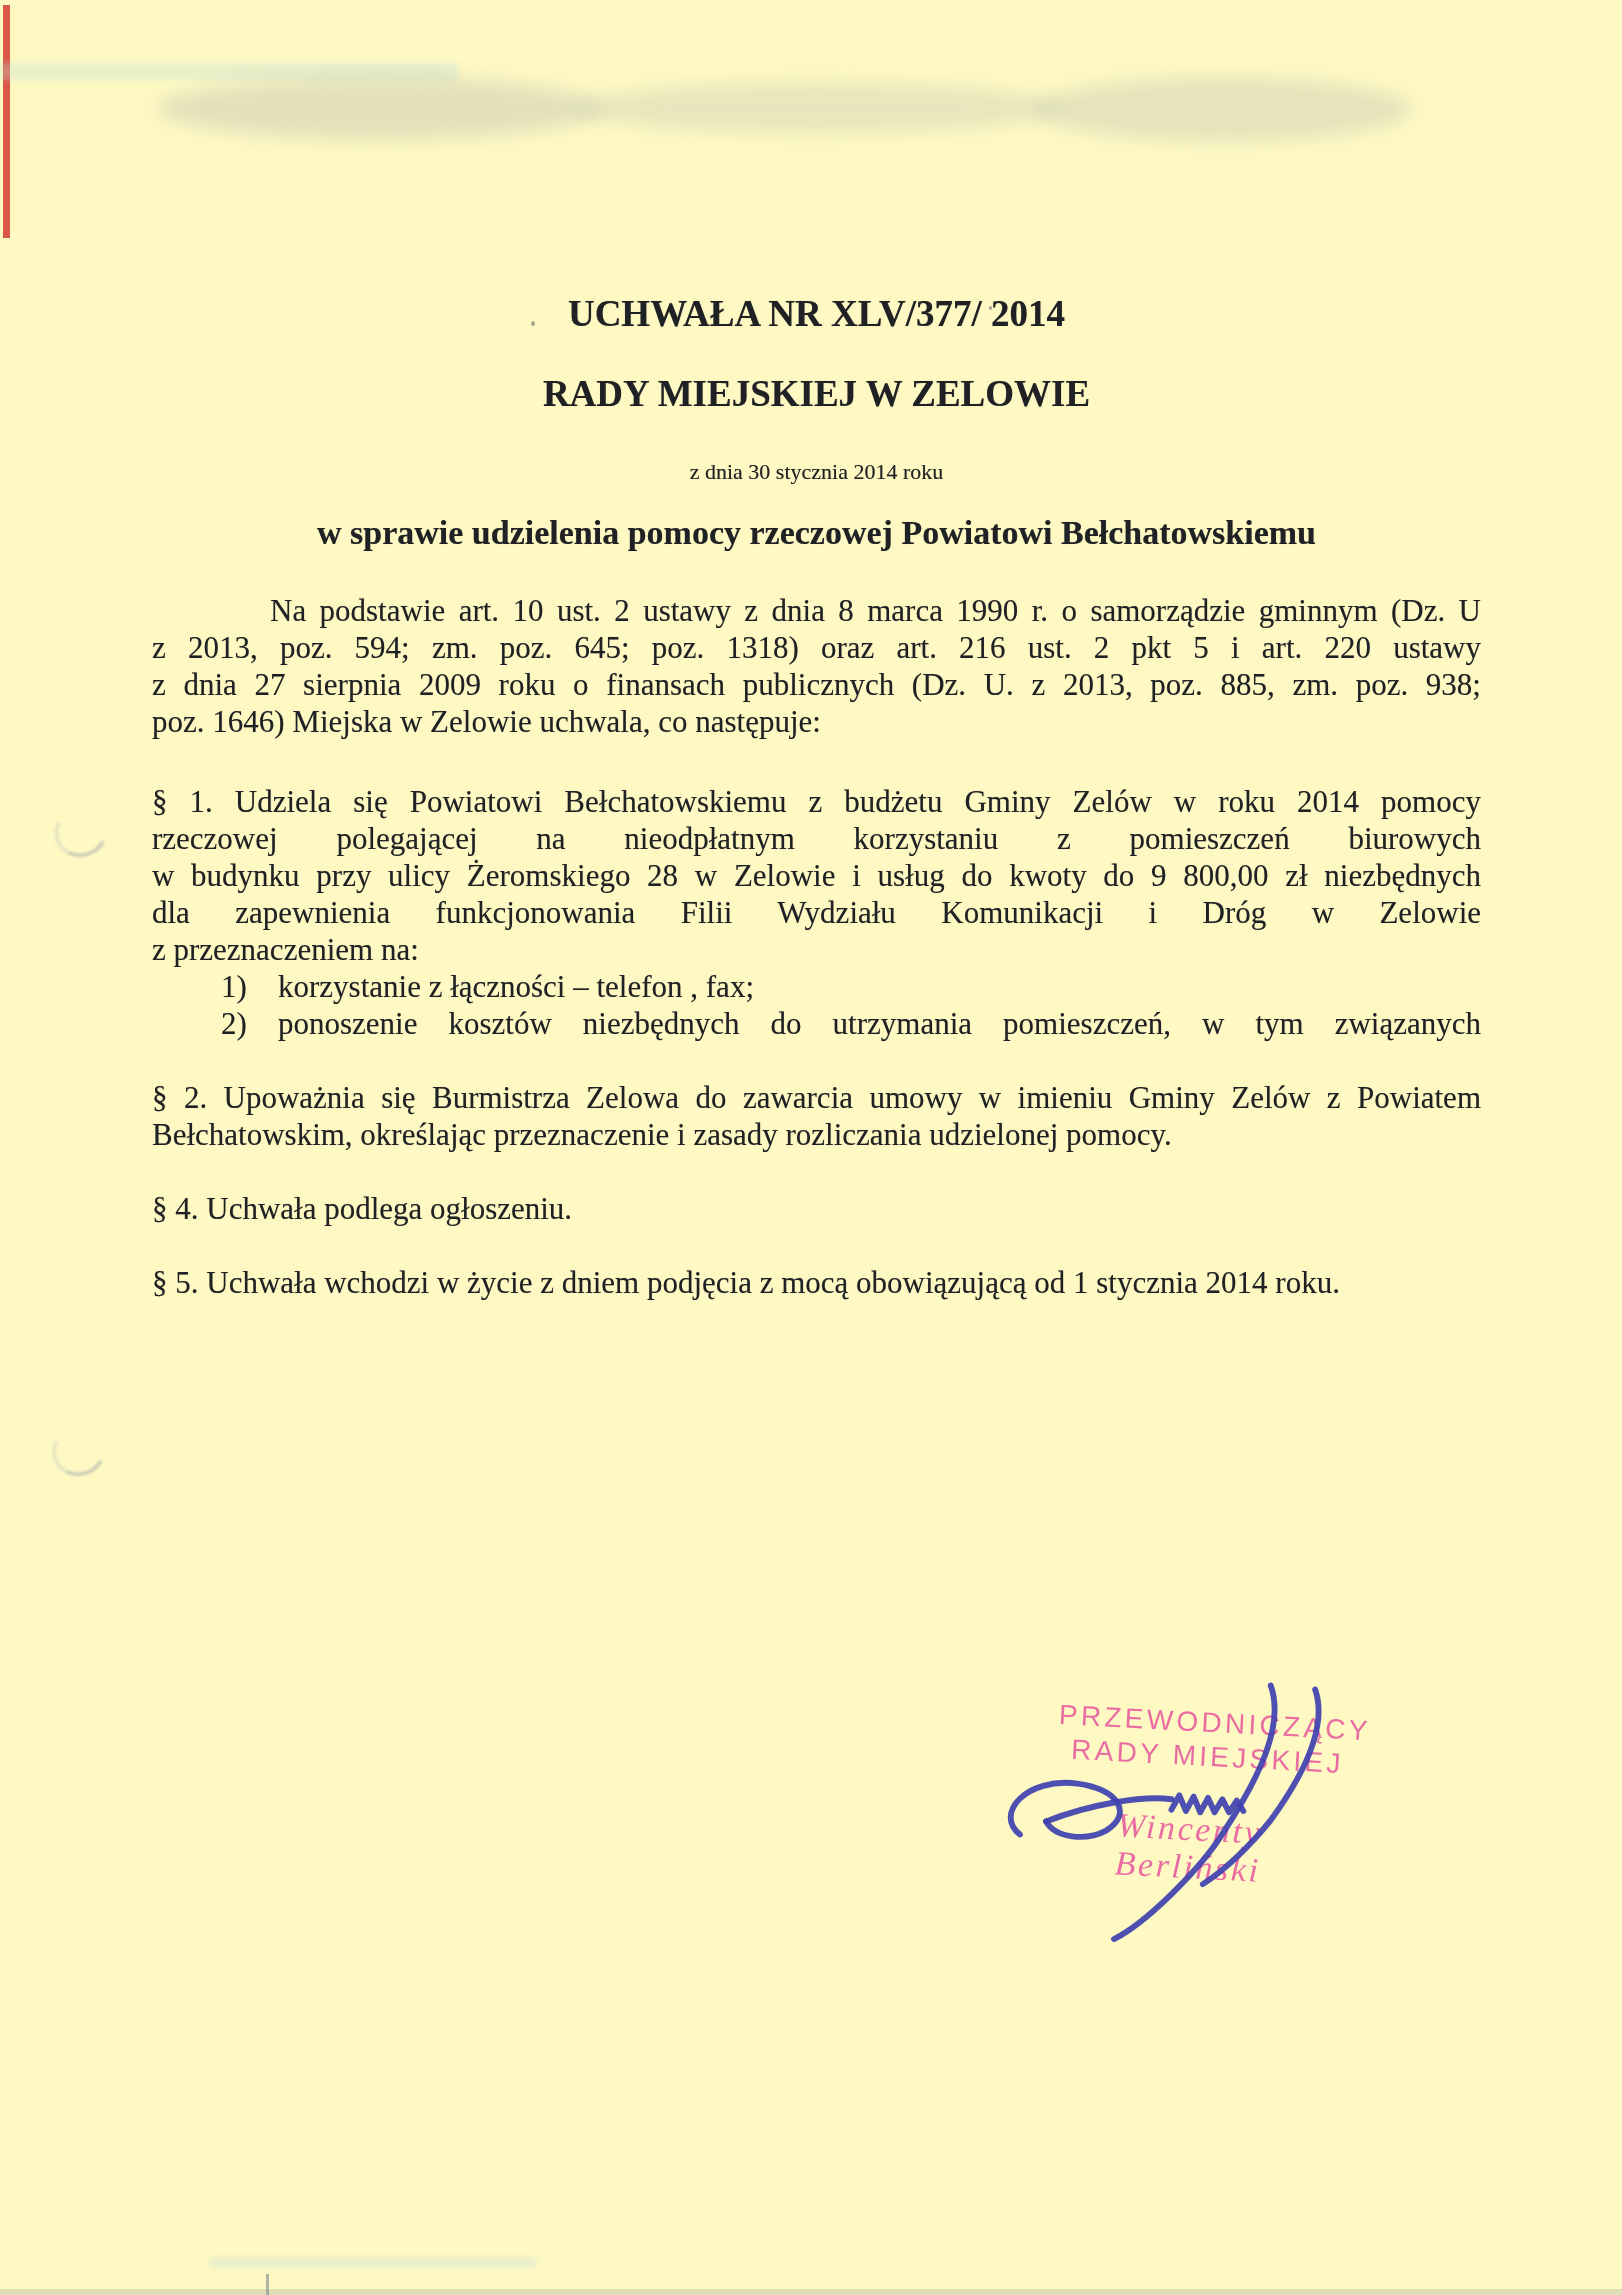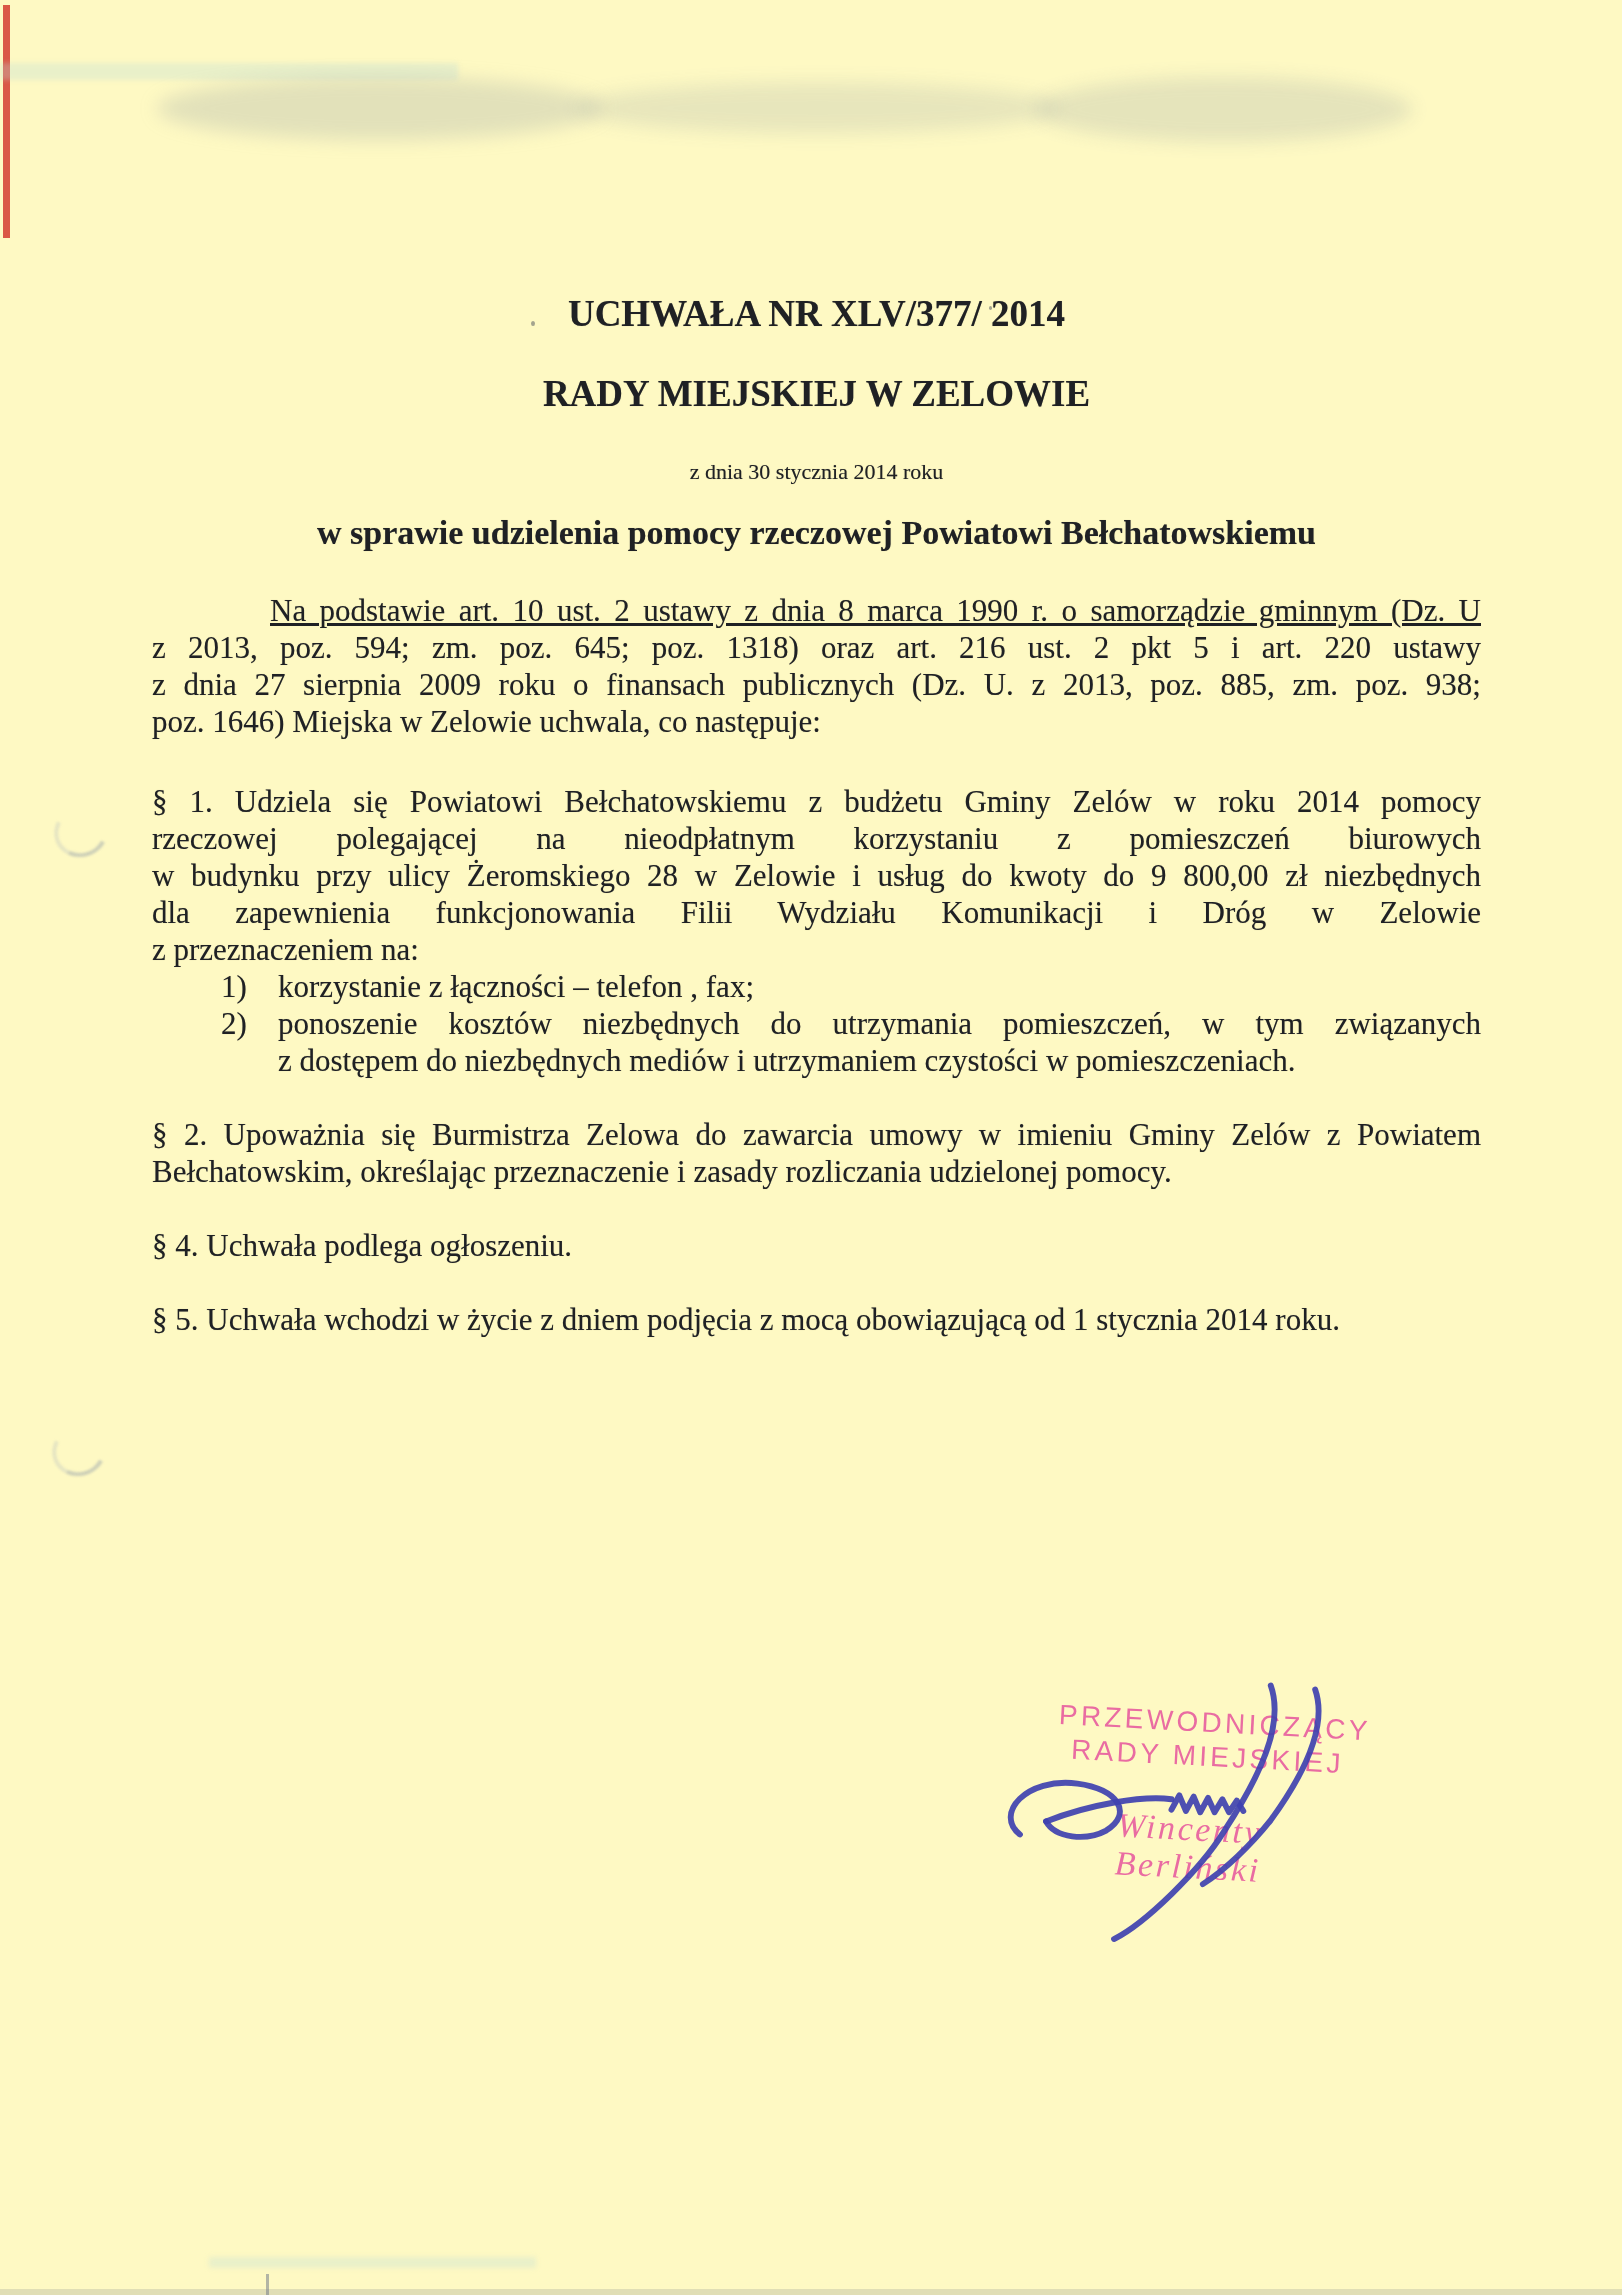--- a/index.html
+++ b/index.html
@@ -23,21 +23,21 @@
   .t3{font-size:22px;line-height:37px;margin-top:38px;}
   .t4{font-size:34px;font-weight:bold;line-height:41px;margin-top:22px;}
   .body-text{font-size:31px;}
   .bline{
     line-height:37px;height:37px;
     text-shadow:0 0 0.7px rgba(30,32,36,.4);
     overflow:visible;white-space:normal;
   }
   .j{text-align:justify;text-align-last:justify;}
   .l{text-align:left;text-align-last:left;}
-  .indent{text-indent:118px;text-decoration:underline;}
+  .indent{text-indent:118px;}
   .preamble{margin-top:39px;}
   .par1{margin-top:43px;}
   .block{margin-top:37px;}
   .olist{margin-top:0;}
   .olist-item{position:relative;padding-left:126px;}
   .olist-num{position:absolute;left:69px;top:0;}
   
   .stamp{
     position:absolute;left:981px;top:1694px;width:471px;
     transform:rotate(3deg);transform-origin:left top;
@@ -111,21 +111,20 @@
     </div>
 
     <div class="body-text olist">
       <div class="olist-item">
         <span class="olist-num bline">1)</span>
         <div class="bline l">korzystanie z łączności – telefon , fax;</div>
       </div>
       <div class="olist-item">
         <span class="olist-num bline">2)</span>
         <div class="bline j">ponoszenie kosztów niezbędnych do utrzymania pomieszczeń, w tym związanych</div>
-        <div class="bline l">z dostępem do niezbędnych mediów i utrzymaniem czystości w pomieszczeniach.</div>
       </div>
     </div>
 
     <div class="body-text block">
       <div class="bline j">§ 2. Upoważnia się Burmistrza Zelowa do zawarcia umowy w imieniu Gminy Zelów z Powiatem</div>
       <div class="bline l">Bełchatowskim, określając przeznaczenie i zasady rozliczania udzielonej pomocy.</div>
     </div>
 
 
     <div class="body-text block">

